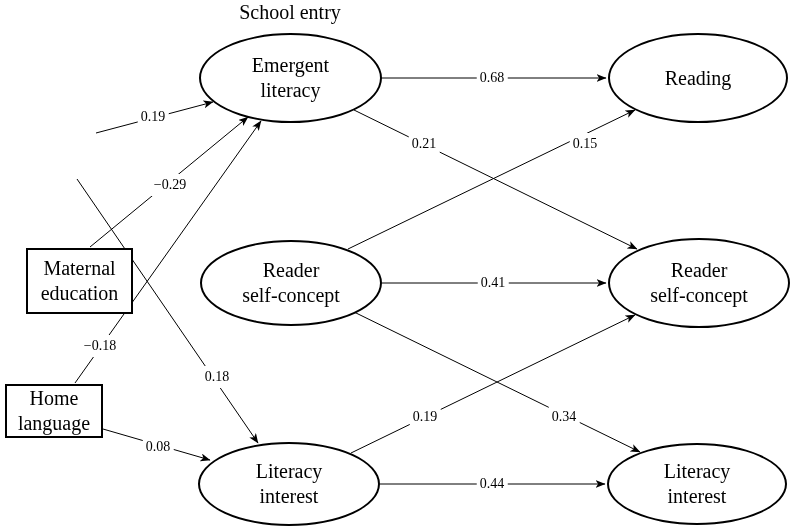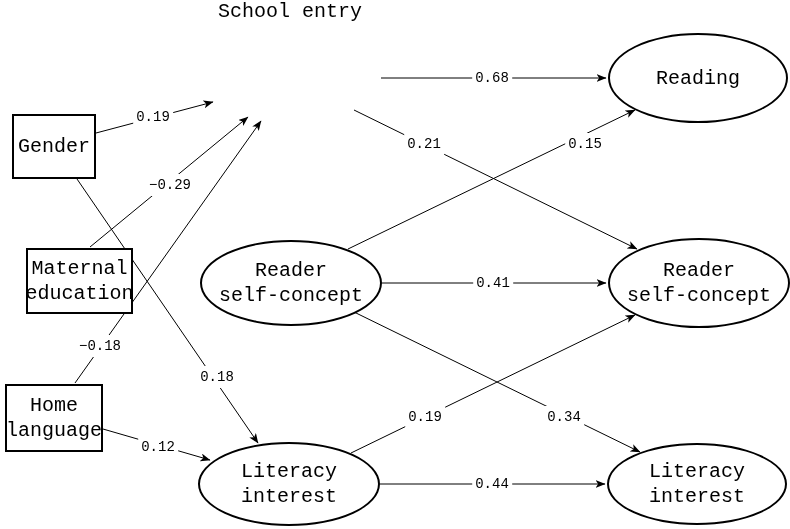--- a/index.html
+++ b/index.html
@@ -1,21 +1,21 @@
 <!DOCTYPE html>
 <html><head>
 <meta charset="utf-8">
 <style>
   html, body { margin: 0; padding: 0; background: #fff; }
   .canvas {
     position: relative;
     width: 790px;
     height: 529px;
     background: #ffffff;
-    font-family: Liberation Mono, monospace;
+    font-family: Liberation Serif, serif;
     color: #000;
     overflow: hidden;
   }
   .edges-layer {
     position: absolute;
     left: 0; top: 0;
     z-index: 1;
   }
   .edges-layer line { stroke: #000; stroke-width: 1; }
   .node {
@@ -76,35 +76,36 @@
     <line x1="351" y1="453" x2="635" y2="315" marker-end="url(#arrow)"></line>
     <line x1="380" y1="484" x2="605" y2="484" marker-end="url(#arrow)"></line>
   </svg>
 
   <div class="col-header" style="left:290px; top:1px;">School entry</div>
 
   <span class="edge-label" style="left:153px; top:117px;">0.19</span>
   <span class="edge-label" style="left:170px; top:185px;">−0.29</span>
   <span class="edge-label" style="left:100px; top:346px;">−0.18</span>
   <span class="edge-label" style="left:217px; top:377px;">0.18</span>
-  <span class="edge-label" style="left:158px; top:447px;">0.12</span>
+  <span class="edge-label" style="left:158px; top:447px;">0.08</span>
   <span class="edge-label" style="left:492px; top:78px;">0.68</span>
   <span class="edge-label" style="left:424px; top:144px;">0.21</span>
   <span class="edge-label" style="left:565px; top:144px;margin-left:20px;">0.15</span>
   <span class="edge-label" style="left:493px; top:283px;">0.41</span>
   <span class="edge-label" style="left:564px; top:417px;">0.34</span>
   <span class="edge-label" style="left:425px; top:417px;">0.19</span>
   <span class="edge-label" style="left:492px; top:484px;text-align:center;">0.44</span>
 
-  <div class="node rect" style="left:12px; top:114px; width:84px; height:65px;">Gender</div>
   <div class="node rect" style="left:1px; top:248px; width:107px; height:66px;margin-left:25px;">Maternal
 education</div>
-  <div class="node rect" style="left:5px; top:384px; width:98px; height:68px;">Home
+  <div class="node rect" style="left:5px; top:384px; width:98px; height:54px;">Home
 language</div>
 
+  <div class="node ellipse" style="left:199px; top:33px; width:183px; height:90px;">Emergent
+literacy</div>
   <div class="node ellipse" style="left:200px; top:240px; width:182px; height:86px;">Reader
 self-concept</div>
   <div class="node ellipse" style="left:198px; top:442px; width:182px; height:84px;">Literacy
 interest</div>
 
   <div class="node ellipse" style="left:608px; top:33px; width:180px; height:90px;">Reading</div>
   <div class="node ellipse" style="left:608px; top:238px; width:182px; height:90px;">Reader
 self-concept</div>
   <div class="node ellipse" style="left:607px; top:443px; width:180px; height:82px;">Literacy
 interest</div>

